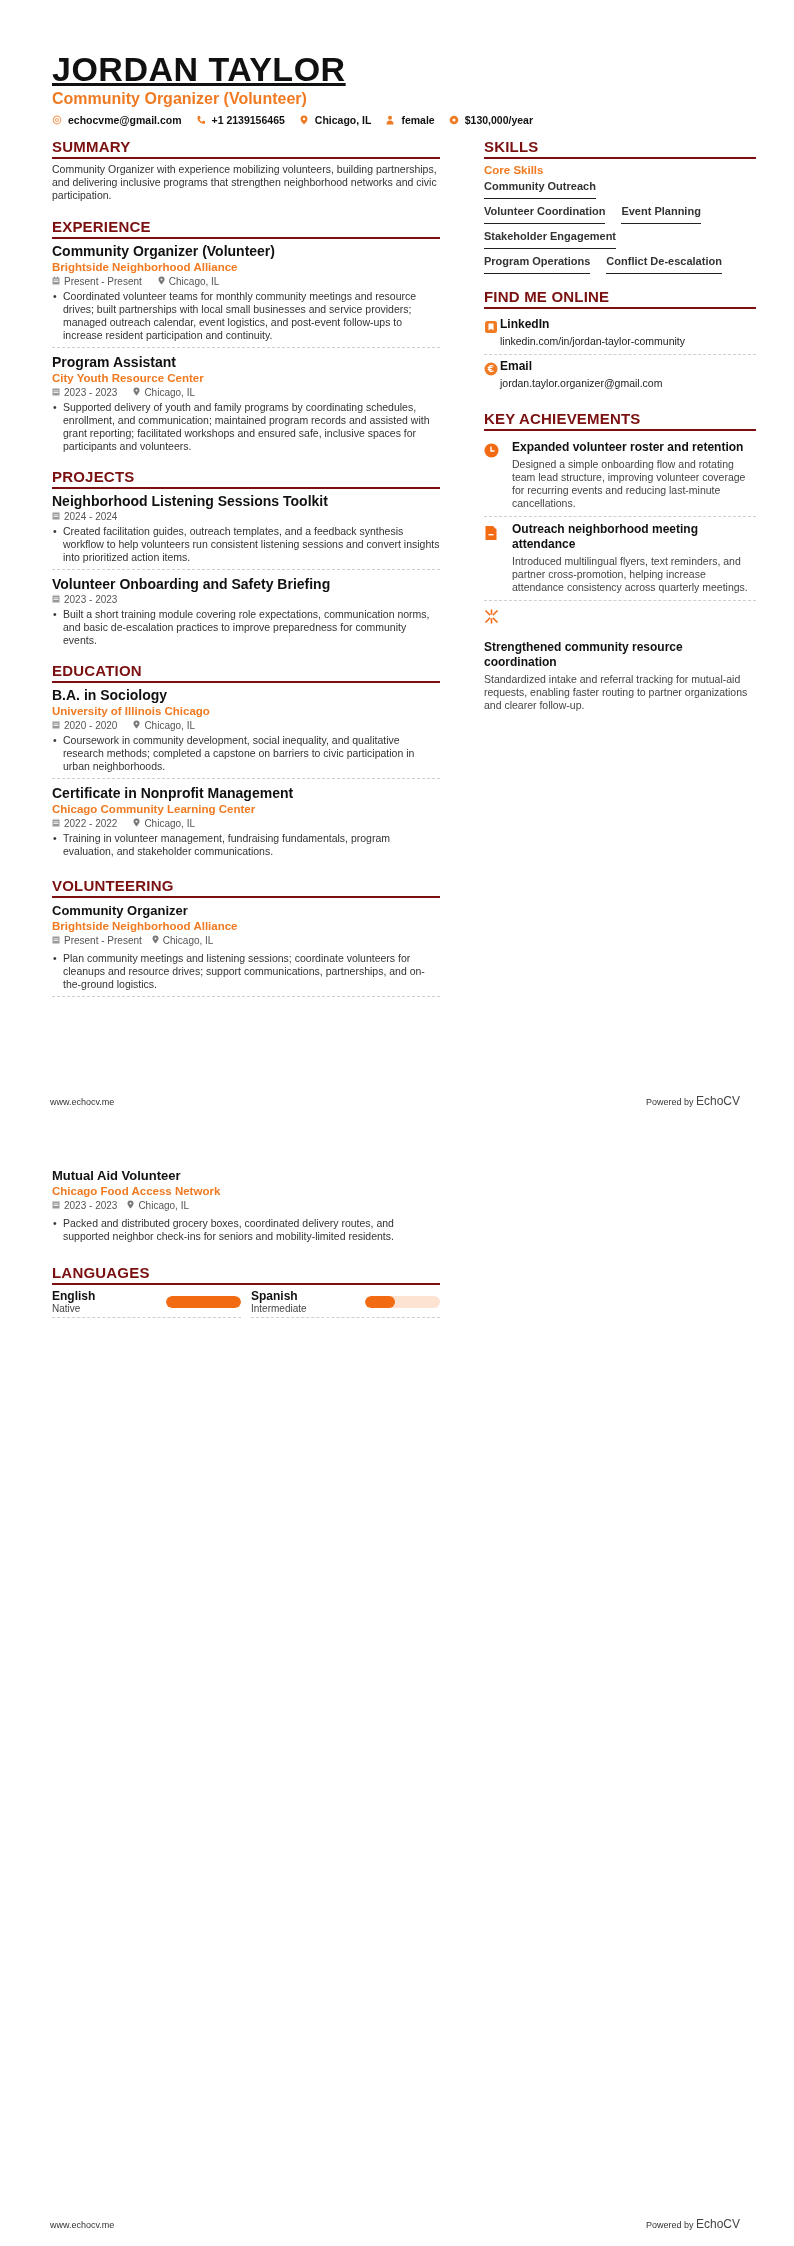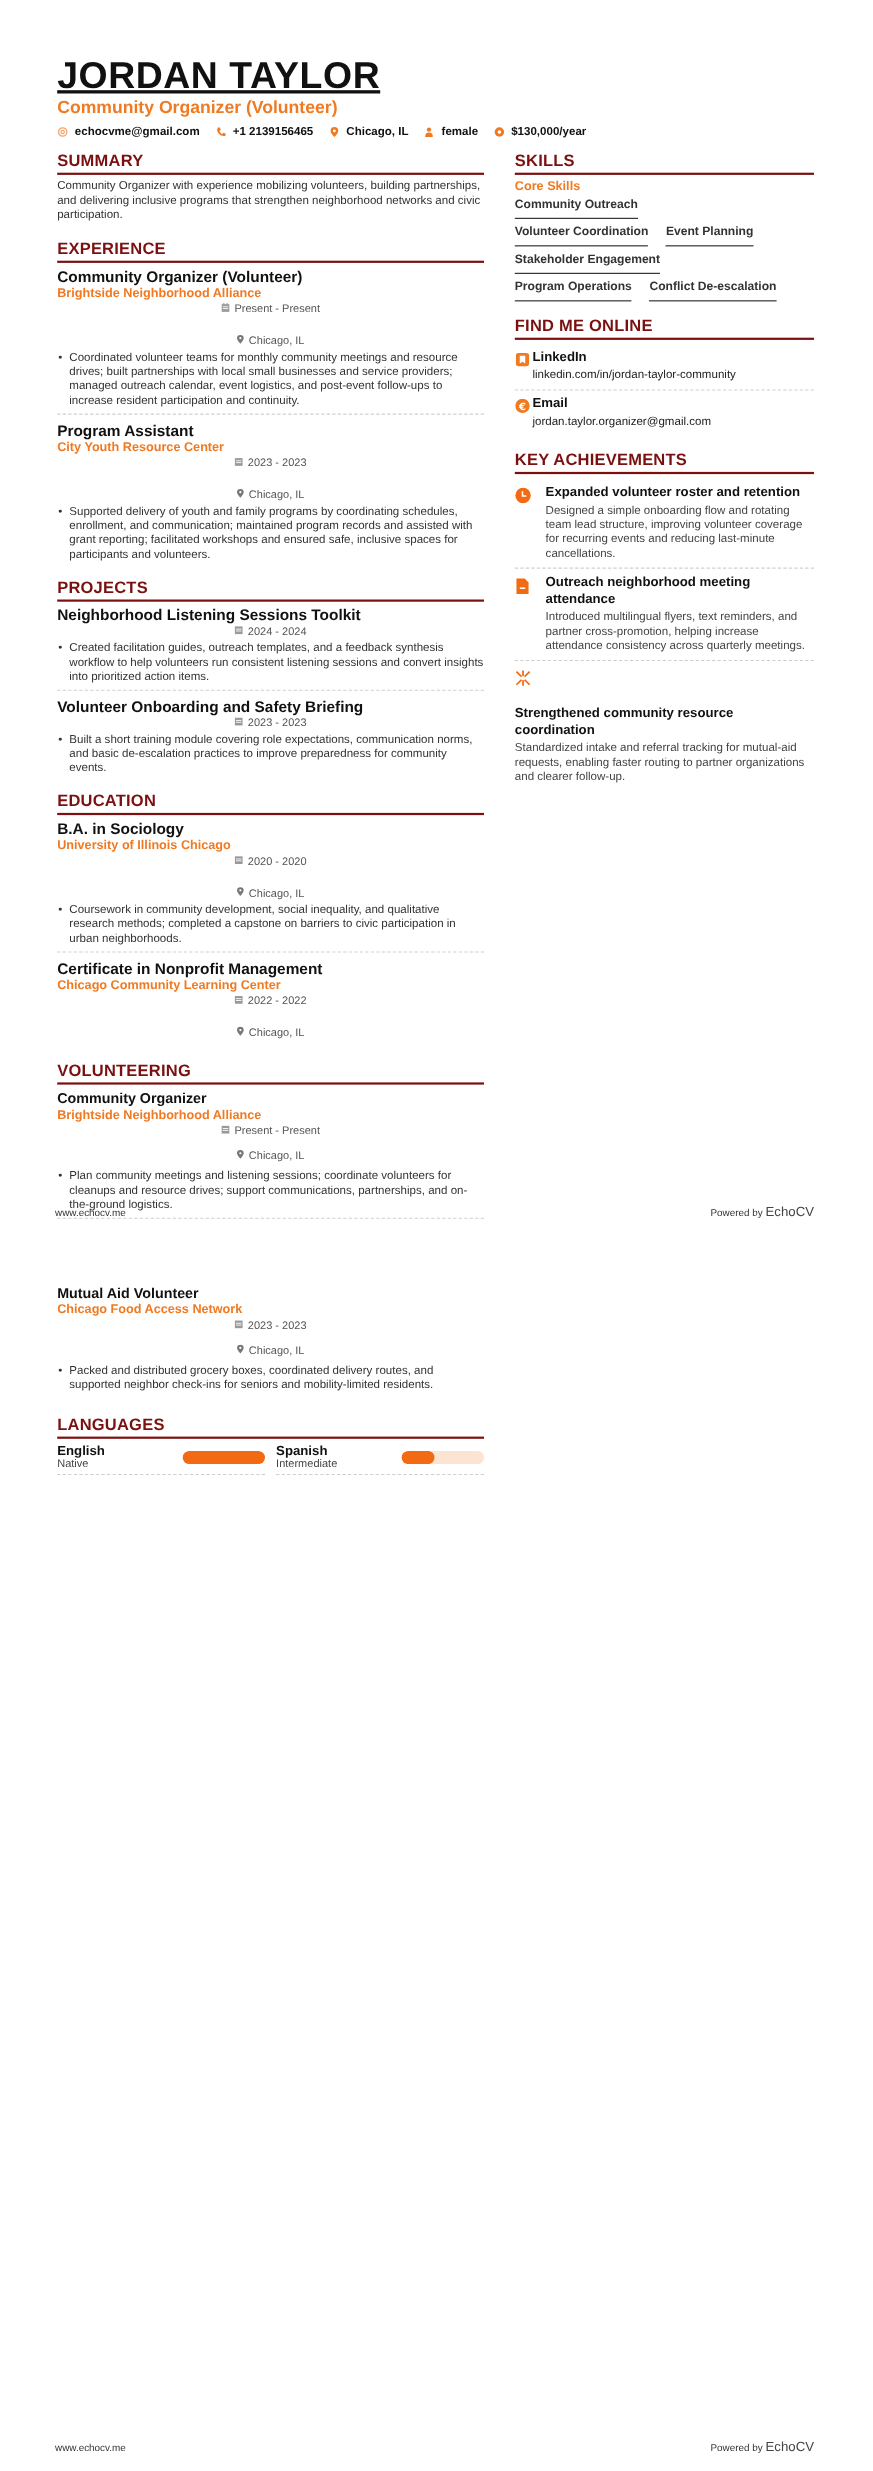--- a/index.html
+++ b/index.html
@@ -11,31 +11,31 @@
   .page2 { top: 1123px; height: 1123px; }
 
   .header { position: absolute; left: 52px; top: 50px; }
   .name { font-size: 34px; font-weight: 700; color: #111; letter-spacing: 0.5px; line-height: 38px; text-decoration: underline; }
   .title { font-size: 16px; font-weight: 700; color: #f07a22; line-height: 20px; margin-top: 1px; }
   .contacts { display: flex; gap: 14px; margin-top: 5px; font-size: 10.5px; font-weight: 700; color: #111; align-items: center; }
   .contact { display: flex; align-items: center; gap: 6px; }
   .cicon { width: 10px; height: 10px; display: inline-flex; align-items: center; justify-content: center; }
 
   .col-left { position: absolute; left: 52px; width: 388px; }
-  .col-right { position: absolute; left: 468px; width: 272px; }
+  .col-right { position: absolute; left: 484px; width: 272px; }
 
   .sec-title { font-size: 15px; font-weight: 700; color: #7a1010; letter-spacing: 0.2px; line-height: 18px; border-bottom: 2px solid #7a1010; padding-bottom: 1px; margin-bottom: 4px; }
 
   .summary p { font-size: 10.5px; color: #333; line-height: 13px; }
 
   .entry { padding-bottom: 5px; border-bottom: 1px dashed #cfcfcf; margin-bottom: 6px; }
   .entry:last-child { border-bottom: none; }
   .e-title { font-size: 14px; font-weight: 700; color: #111; line-height: 17px; }
   .e-org { font-size: 11.5px; font-weight: 700; color: #f07a22; line-height: 15px; }
-  .e-meta { display: flex; gap: 16px; font-size: 10px; color: #555; line-height: 13px; align-items: center; flex-direction: column; }
+  .e-meta { display: flex; gap: 16px; font-size: 10px; color: #555; line-height: 13px; align-items: center; }
   .meta-item { display: flex; align-items: center; gap: 4px; }
   .e-bullets { list-style: none; margin-top: 2px; }
   .e-bullets li { font-size: 10.5px; color: #333; line-height: 13px; padding-left: 11px; position: relative; }
   .e-bullets li::before { content: "•"; position: absolute; left: 1px; top: 0; }
 
   .skills-sub { font-size: 11.5px; font-weight: 700; color: #f07a22; line-height: 15px; }
   .skill-tags { display: flex; flex-wrap: wrap; column-gap: 16px; row-gap: 4px; }
   .skill-tag { font-size: 11px; font-weight: 700; color: #333; line-height: 16px; padding-bottom: 4px; border-bottom: 1.5px solid #222; }
 
   .online-item { display: flex; gap: 0; padding: 4px 0 5px; border-bottom: 1px dashed #cfcfcf; }
@@ -252,20 +252,23 @@
               <span>2022 - 2022</span>
             </span>
           <span class="meta-item">
               <span><svg width="7" height="9" viewBox="0 0 7 9">
                   <path d="M3.5 0.5 Q6.5 0.5 6.5 3.5 Q6.5 5 3.5 8.5 Q0.5 5 0.5 3.5 Q0.5 0.5 3.5 0.5Z" fill="#777"></path>
                   <circle cx="3.5" cy="3.4" r="1" fill="#fff"></circle>
                 </svg></span>
               <span>Chicago, IL</span>
             </span>
         </div>
+        <ul class="e-bullets">
+          <li>Training in volunteer management, fundraising fundamentals, program evaluation, and stakeholder communications.</li>
+        </ul>
       </div>
     </section>
 
     <section style="margin-top:14px;">
       <div class="sec-title">VOLUNTEERING</div>
       <div class="entry" style="border-bottom:1px dashed #cfcfcf;">
         <div class="e-title" style="font-size:13px;">Community Organizer</div>
         <div class="e-org">Brightside Neighborhood Alliance</div>
         <div class="e-meta" style="gap:10px;">
           <span class="meta-item">

